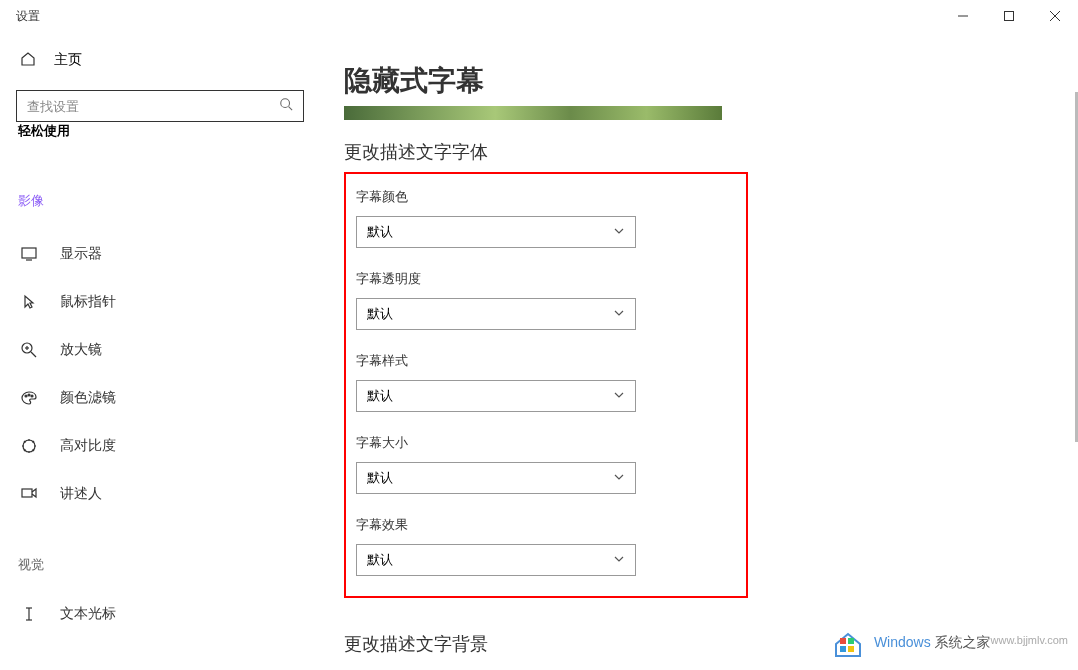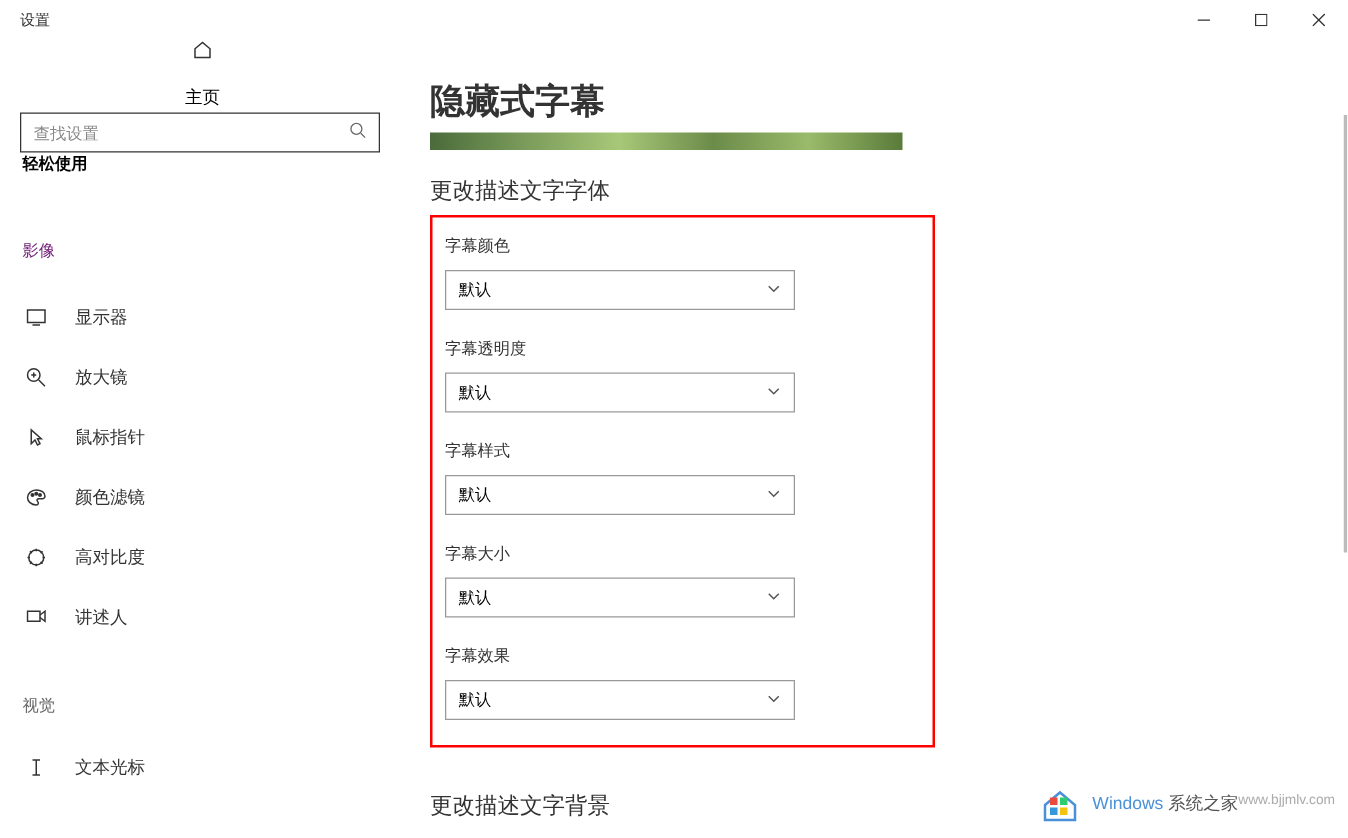--- a/index.html
+++ b/index.html
@@ -53,21 +53,20 @@
       overflow-y: auto;
     }
     .sidebar-home {
       display: flex;
       align-items: center;
       gap: 18px;
       height: 56px;
       padding-left: 4px;
       font-size: 14px;
       cursor: pointer;
-      flex-direction: column;
     }
     .sidebar-home svg {
       width: 16px;
       height: 16px;
     }
     .search-box {
       display: flex;
       align-items: center;
       border: 1px solid #333;
       height: 32px;
@@ -90,21 +89,21 @@
       height: 14px;
     }
     .sidebar-active {
       font-size: 13px;
       font-weight: bold;
       padding-left: 2px;
       color: #000;
     }
     .sidebar-group {
       font-size: 13px;
-      color: #701a75;
+      color: #8b5cf6;
       margin-top: 52px;
       padding-left: 2px;
     }
     .sidebar-items {
       margin-top: 20px;
     }
     .sidebar-item {
       display: flex;
       align-items: center;
       gap: 22px;
@@ -282,35 +281,35 @@
           <svg viewBox="0 0 16 16" fill="none" stroke="#333" stroke-width="1.2">
               <rect x="1" y="2" width="14" height="10"></rect>
               <line x1="5" y1="14" x2="11" y2="14"></line>
             </svg>
         </span>
         <span>显示器</span>
       </div>
       <div class="sidebar-item">
         <span class="icon">
           <svg viewBox="0 0 16 16" fill="none" stroke="#333" stroke-width="1.2">
+              <path d="M4 2 L4 13 L7 10 L9 14 L11 13 L9 9 L12 9 Z"></path>
+            </svg>
+        </span>
+        <span>鼠标指针</span>
+      </div>
+      <div class="sidebar-item">
+        <span class="icon">
+          <svg viewBox="0 0 16 16" fill="none" stroke="#333" stroke-width="1.2">
               <circle cx="6" cy="6" r="5"></circle>
               <line x1="10" y1="10" x2="15" y2="15"></line>
               <line x1="4" y1="6" x2="8" y2="6"></line>
               <line x1="6" y1="4" x2="6" y2="8"></line>
             </svg>
         </span>
         <span>放大镜</span>
-      </div>
-      <div class="sidebar-item">
-        <span class="icon">
-          <svg viewBox="0 0 16 16" fill="none" stroke="#333" stroke-width="1.2">
-              <path d="M4 2 L4 13 L7 10 L9 14 L11 13 L9 9 L12 9 Z"></path>
-            </svg>
-        </span>
-        <span>鼠标指针</span>
       </div>
       <div class="sidebar-item">
         <span class="icon">
           <svg viewBox="0 0 16 16" fill="none" stroke="#333" stroke-width="1.2">
               <path d="M8 2 C4 2 1 5 1 8 C1 11 4 14 8 14 C10 14 10 12 9 11 C8 10 9 9 10 9 L13 9 C14 9 15 8 15 7 C15 4 12 2 8 2 Z"></path>
               <circle cx="5" cy="6" r="1" fill="#333"></circle>
               <circle cx="8" cy="5" r="1" fill="#333"></circle>
               <circle cx="11" cy="6" r="1" fill="#333"></circle>
             </svg>
         </span>

